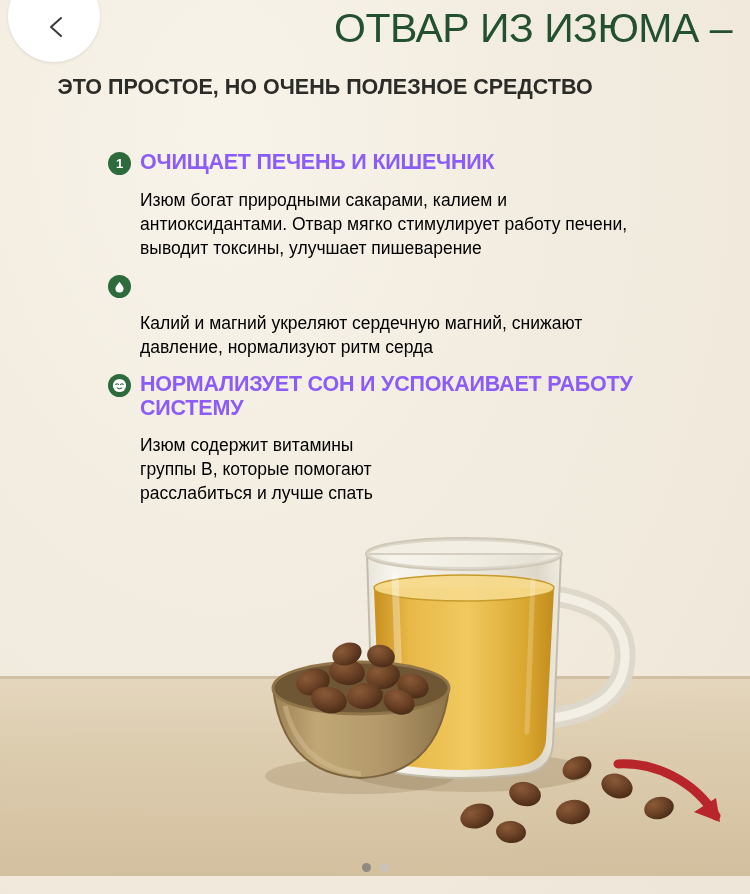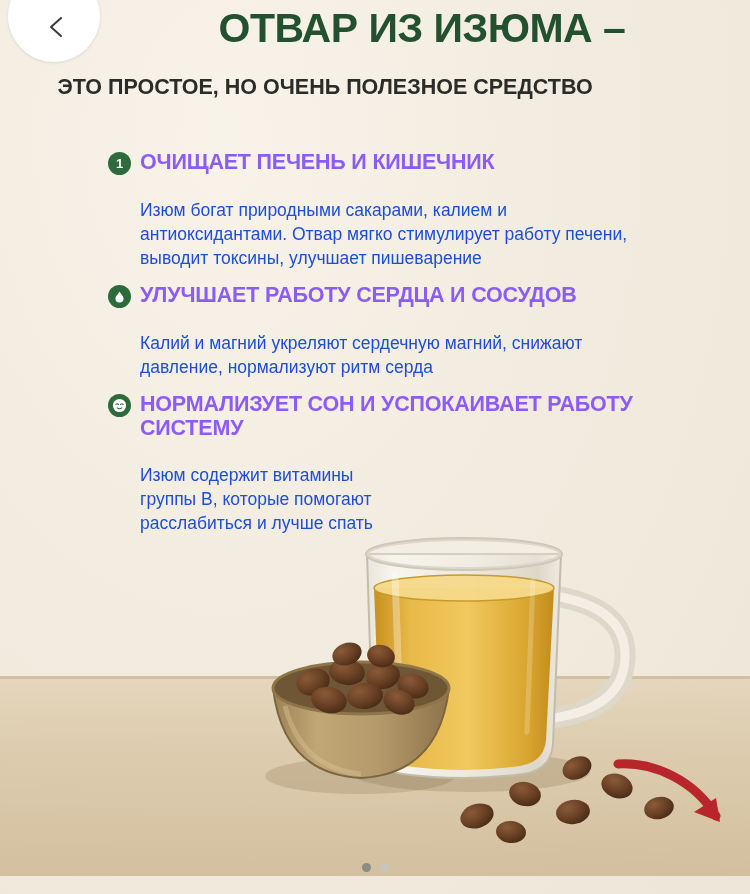--- a/index.html
+++ b/index.html
@@ -41,24 +41,24 @@
 
   .title-wrap {
     position: absolute;
     left: 0; right: 0; top: 6px;
     text-align: center;
     padding: 0 18px 0 110px;
   }
   .main-title {
     font-size: 41px;
     line-height: 44px;
-    font-weight: 700;
+    font-weight: 400;
     color: #23502e;
     letter-spacing: -0.5px;
-    text-align: center;
+    text-align: right;
     padding-left: 2px;
   }
   .sub-title {
     margin-top: 6px;
     font-size: 21.5px;
     line-height: 26px;
     font-weight: 700;
     color: #2b2b28;
     text-align: center;
     padding-right: 92px;
@@ -85,25 +85,25 @@
   }
   .badge svg { display:block; }
   .btitle {
     font-size: 21.5px;
     line-height: 24px;
     font-weight: 800;
     color: #8b5cf6;
     letter-spacing: -0.2px;
   }
   .bbody {
-    margin-top: 23px;
+    margin-top: 13px;
     margin-left: 32px;
     font-size: 17.5px;
     line-height: 24px;
-    color: #1d4ed8;
+    color: #000000;
     font-weight: 400;
   }
   .benefit-4 .bbody { width: 240px; }
 
   
   .illus {
     position: absolute;
     left: 255px; bottom: 18px;
     width: 495px; height: 400px;
     z-index: 5;
@@ -248,21 +248,20 @@
       <div class="bbody">Изюм богат природными сакарами, калием и антиоксидантами. Отвар мягко стимулирует работу печени, выводит токсины, улучшает пишеварение</div>
     </div>
 
     <div class="benefit benefit-2">
       <div class="bhead">
         <div class="badge">
           <svg width="13" height="13" viewBox="0 0 16 16">
               <path d="M8 2 C11 6 13 8 13 10.4 A5 5 0 0 1 3 10.4 C3 8 5 6 8 2 Z" fill="#ffffff"></path>
             </svg>
         </div>
-        <div class="btitle">УЛУЧШАЕТ РАБОТУ СЕРДЦА И СОСУДОВ</div>
       </div>
       <div class="bbody">Калий и магний укреляют сердечную магний, снижают давление, нормализуют ритм серда</div>
     </div>
 
 
     <div class="benefit benefit-4">
       <div class="bhead">
         <div class="badge">
           <svg width="15" height="15" viewBox="0 0 16 16">
             <circle cx="8" cy="8" r="7" fill="#ffffff"></circle>

